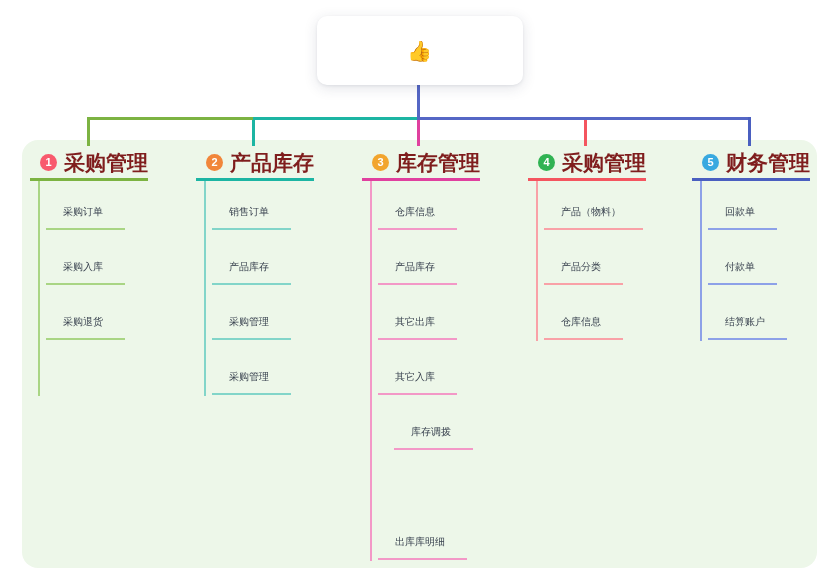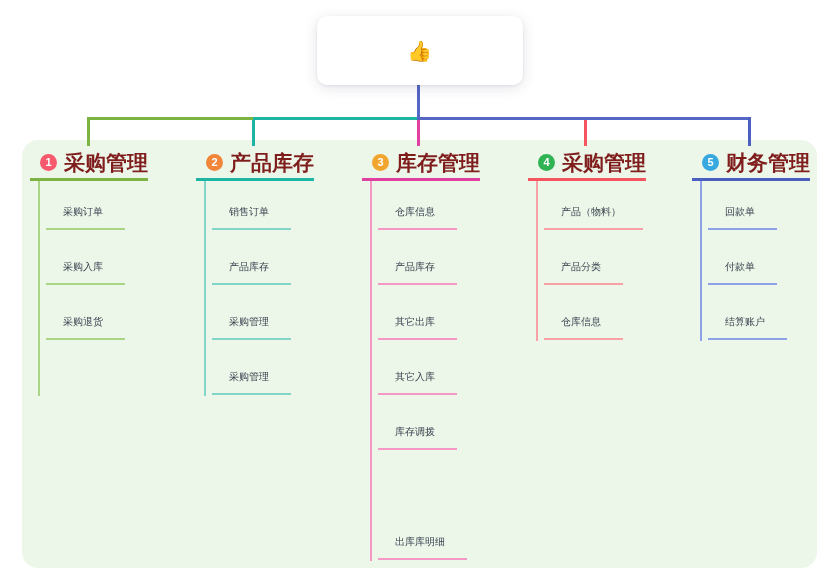--- a/index.html
+++ b/index.html
@@ -35,21 +35,21 @@
   .vline{position:absolute;left:8px;top:34px;width:2px;background:var(--light);}
   .b-n4 .vline{height:215px;}
   .b-n7 .vline{height:380px;}
   .b-n3 .vline{height:160px;}
   .sub{
     position:absolute;left:16px;
     padding:0 22px 6px 17px;line-height:20px;font-size:10px;color:#3a4350;
     border-bottom:2px solid var(--light);white-space:nowrap;cursor:pointer;
   }
   .r0{top:55px;} .r1{top:110px;} .r2{top:165px;} .r3{top:220px;}
-  .r4{top:275px;} .r5{top:330px;} .r6{top:385px;}
+  .r4{top:275px;margin-left:16px;} .r5{top:330px;} .r6{top:385px;}
   .c1{left:30px;} .c2{left:196px;} .c3{left:362px;} .c4{left:528px;} .c5{left:692px;}
 </style>
 </head>
 <body>
 
 <div class="panel" style="background: rgb(237, 247, 233);"></div>
 
 <div class="conn" style="left: 417px; top: 85px; width: 3px; height: 35px; background: rgb(85, 103, 197);"></div>
 <div class="conn" style="left: 87px; top: 117px; width: 166px; height: 3px; background: rgb(124, 179, 66);"></div>
 <div class="conn" style="left: 253px; top: 117px; width: 164px; height: 3px; background: rgb(28, 181, 163);"></div>

